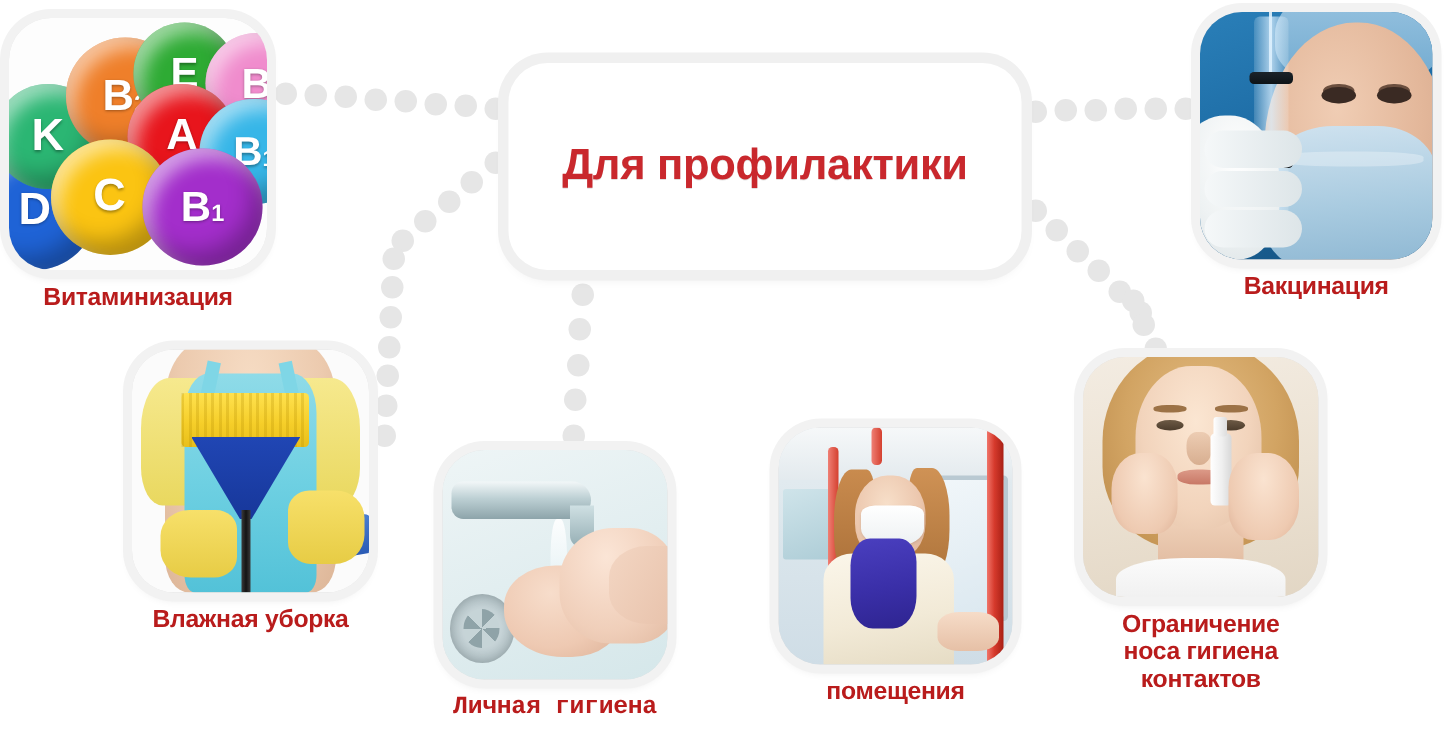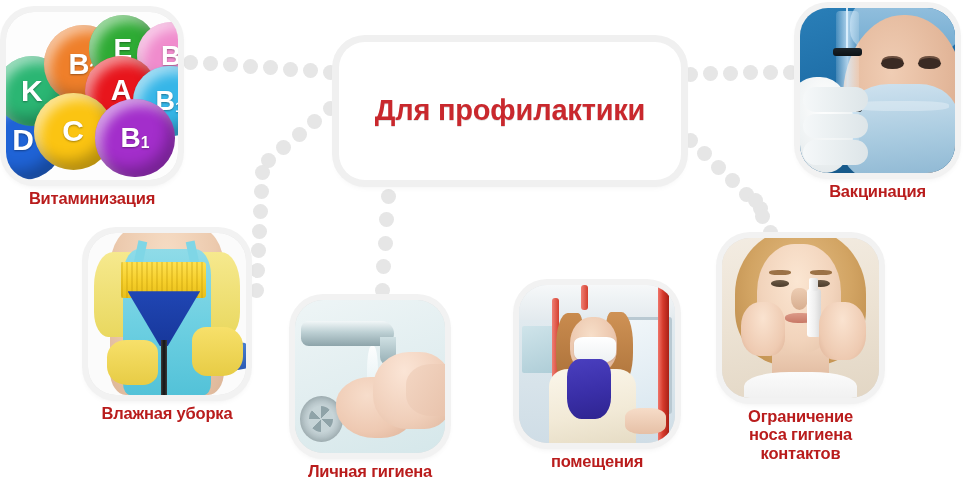--- a/index.html
+++ b/index.html
@@ -319,21 +319,21 @@
     <div class="tile" style="width:150px;height:153px;">
       <div class="photo ph-wash">
         <div class="w-tap"></div>
         <div class="w-stream"></div>
         <div class="w-drain"></div>
         <div class="w-hand-b"></div>
         <div class="w-hand-t"></div>
         <div class="w-arm"></div>
       </div>
     </div>
-    <div class="caption" style="width:150px;">
+    <div class="caption" style="width:150px;font-family:Liberation Mono, monospace;">
       <span>Личная гигиена</span>
     </div>
   </div>
 
   <div class="node" style="left:519px;top:285px;">
     <div class="tile" style="width:156px;height:158px;">
       <div class="photo ph-bus">
         <div class="b-ceil"></div>
         <div class="b-win"></div>
         <div class="b-win2"></div>

